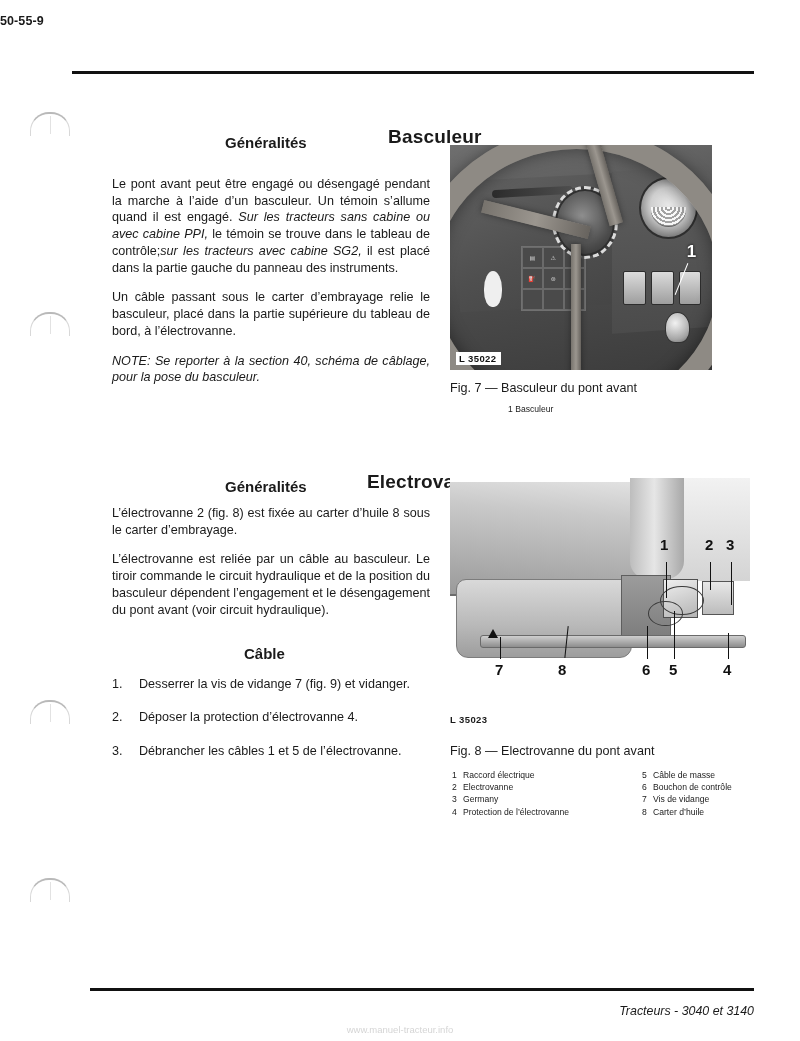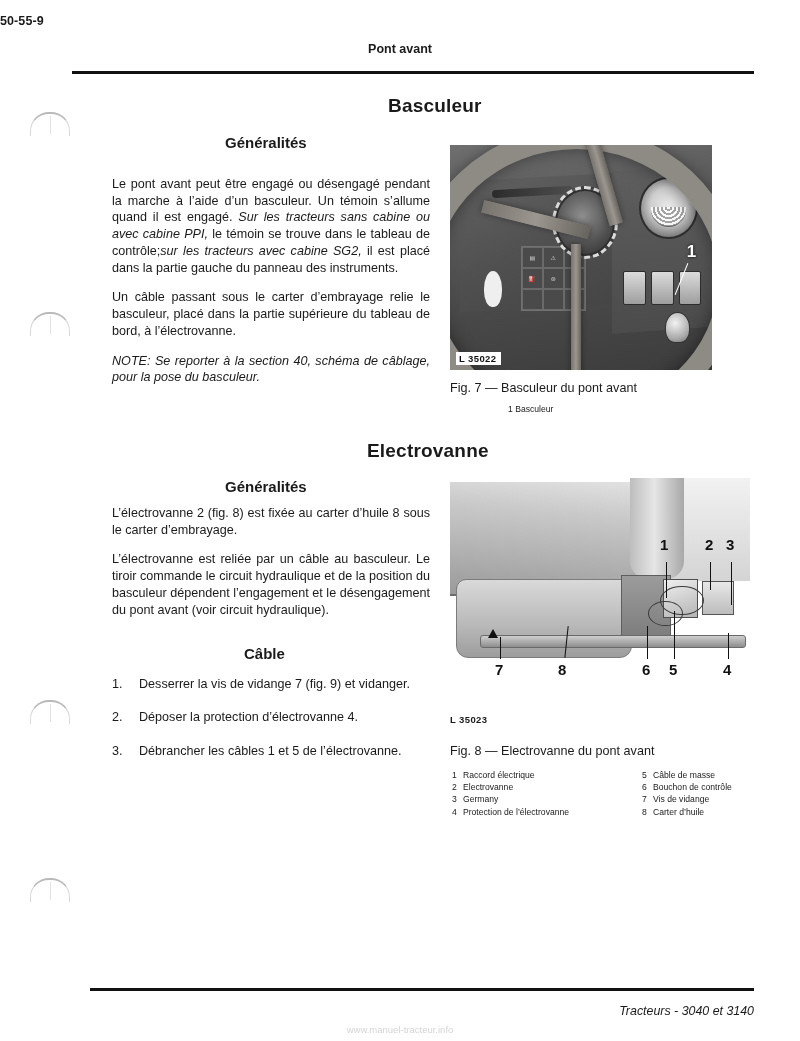--- a/index.html
+++ b/index.html
@@ -67,20 +67,21 @@
     height: 3px;
     background: #111;
   }
 
   
   .sec-title {
     position: absolute;
     font-size: 19px;
     font-weight: bold;
     letter-spacing: 0.2px;
+    margin-top: 31px;
   }
   .sub-title {
     position: absolute;
     font-size: 15px;
     font-weight: bold;
   }
 
   
   .body-col {
     position: absolute;
@@ -413,21 +414,20 @@
 <body>
 
 <div class="page">
 
   <div class="punch" style="top:112px"></div>
   <div class="punch" style="top:312px"></div>
   <div class="punch" style="top:700px"></div>
   <div class="punch" style="top:878px"></div>
 
   <div class="hdr-code">50-55-9</div>
-  <div class="hdr-sub">Pont avant</div>
   <div class="rule-top"></div>
 
   <div class="sec-title" style="left:388px; top:95px;">Basculeur</div>
 
   <div class="sub-title" style="left:225px; top:134px;">Généralités</div>
 
   <div class="body-col" style="left:112px; top:176px;">
     <p>
       <span>Le pont avant peut être engagé ou désengagé pendant la marche à l’aide d’un basculeur. Un témoin s’allume quand il est engagé. </span><span class="it">Sur les tracteurs sans cabine ou avec cabine PPI,</span><span> le témoin se trouve dans le tableau de contrôle;</span><span class="it">sur les tracteurs avec cabine SG2,</span><span> il est placé dans la partie gauche du panneau des instruments.</span>
     </p>

